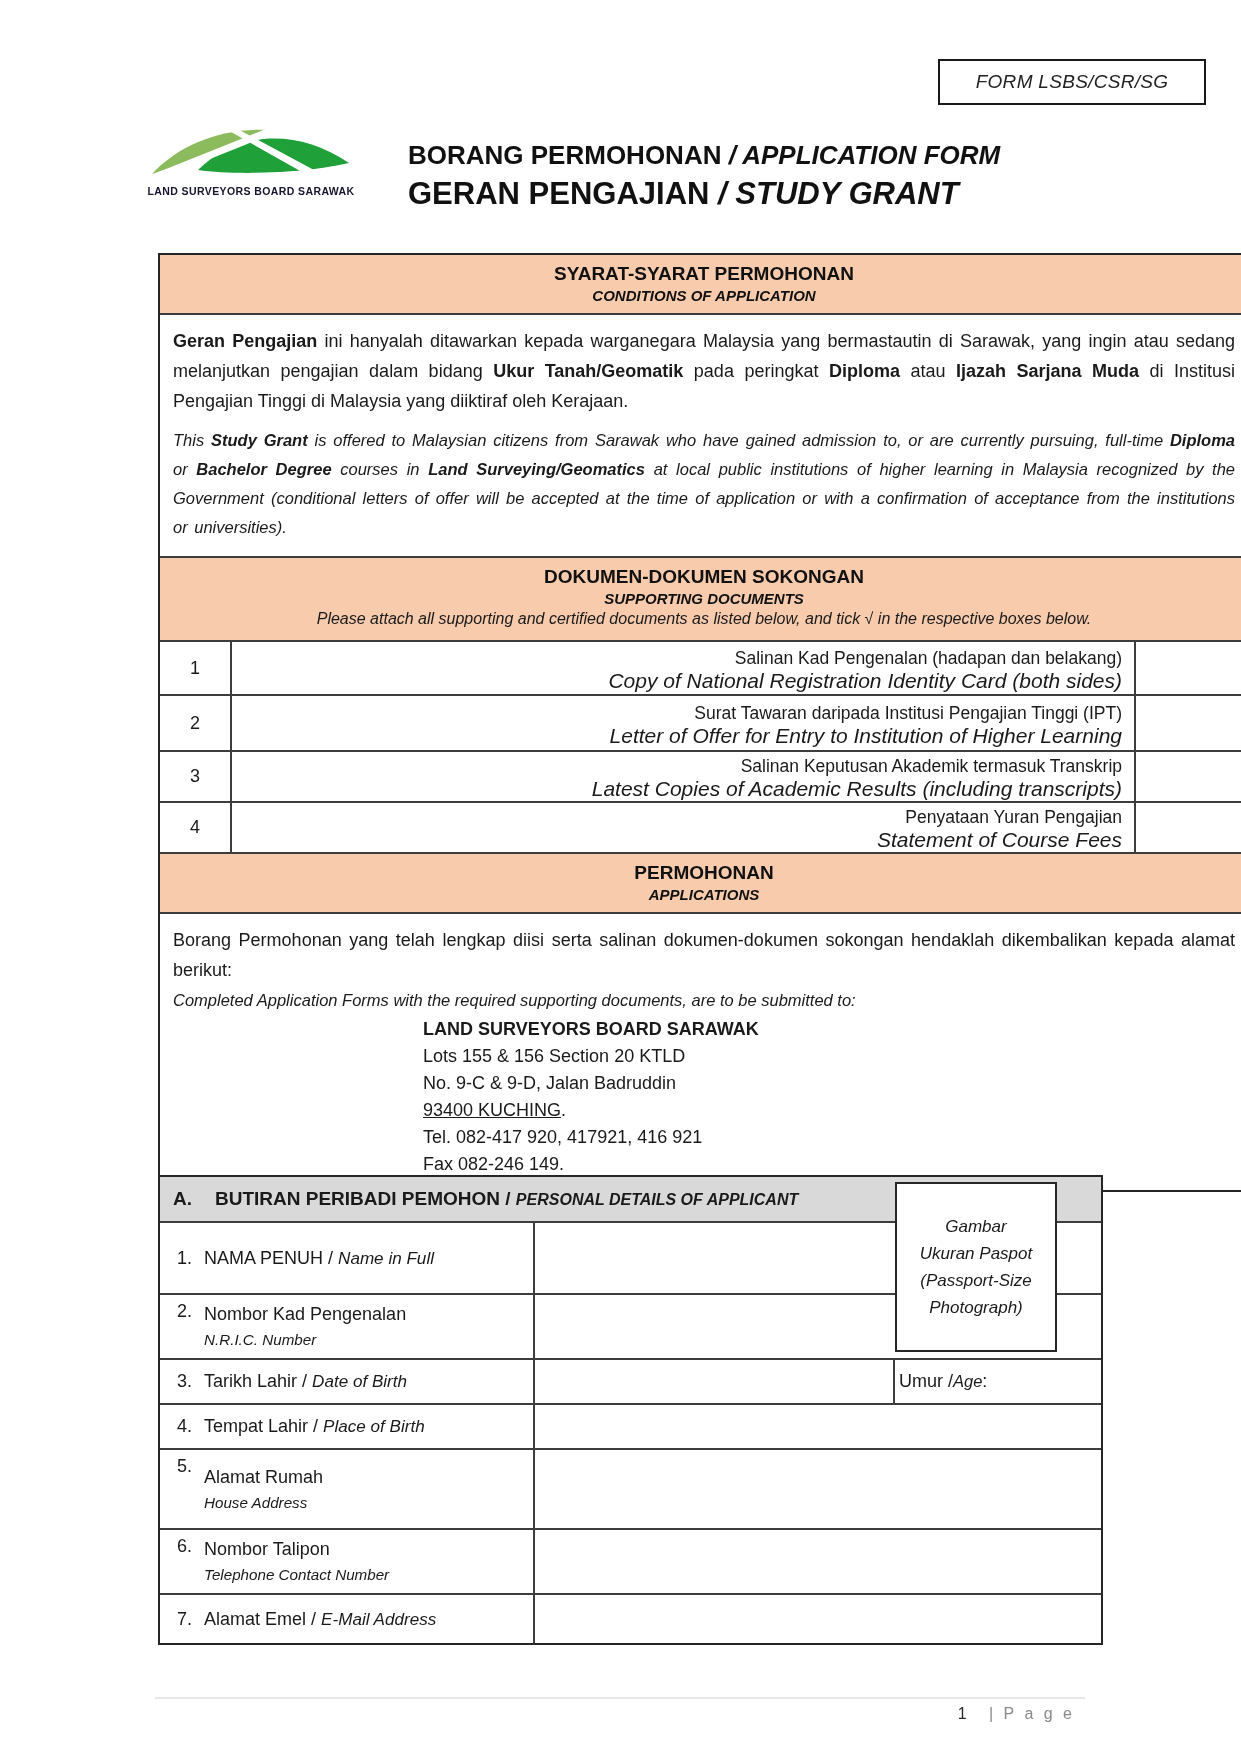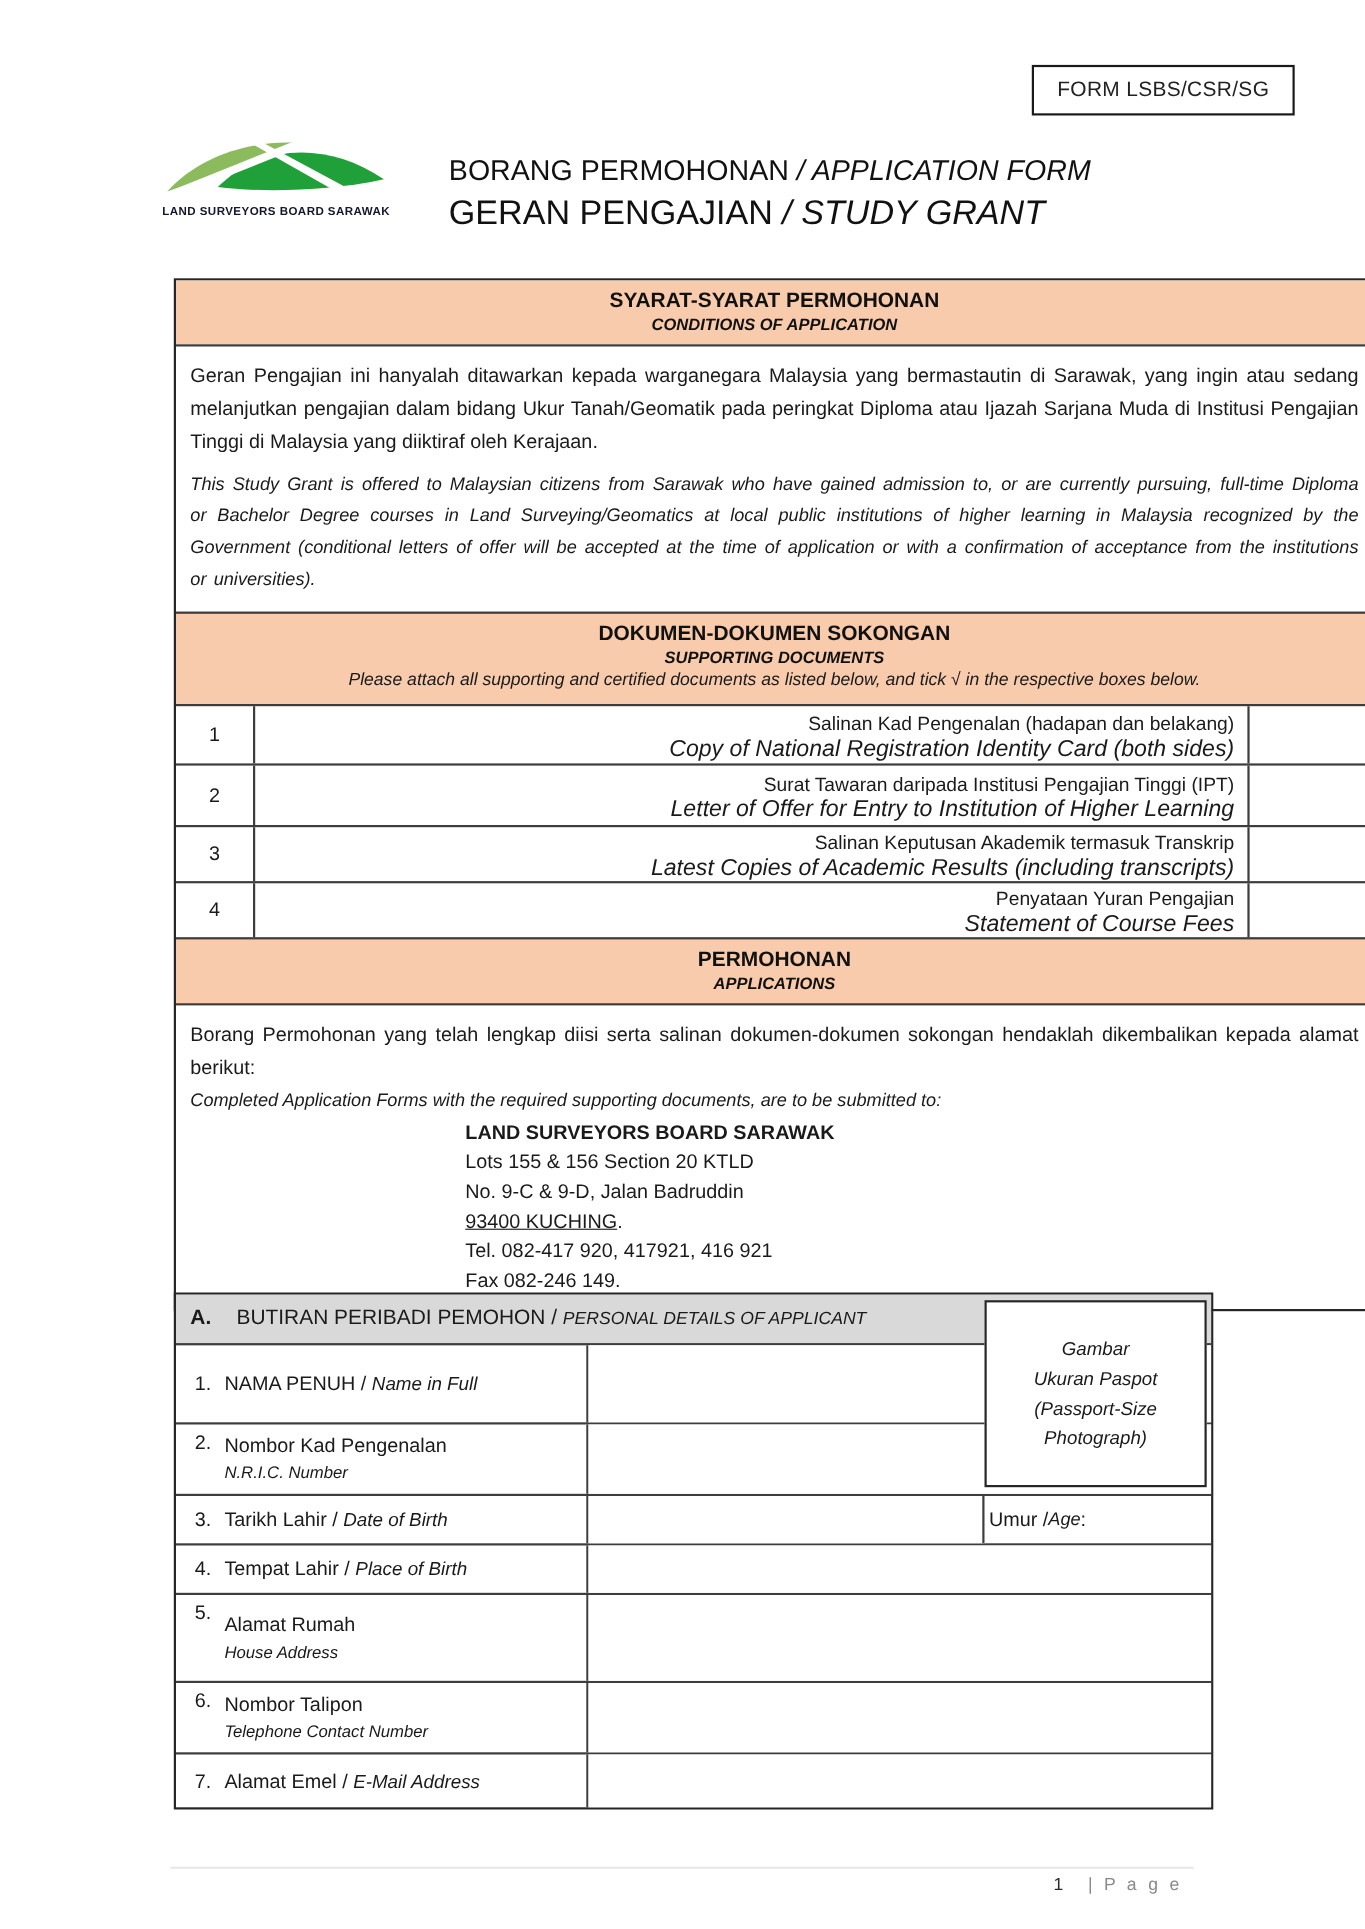--- a/index.html
+++ b/index.html
@@ -9,29 +9,29 @@
     --logo-dark:#1FA038;
     --line:#3d3d3d;
     --line-dark:#262626;
   }
   *{margin:0;padding:0;box-sizing:border-box;}
   html,body{background:#fff;}
   .page{
     position:relative;width:1241px;height:1754px;background:#fff;overflow:hidden;
     font-family:"Liberation Sans","DejaVu Sans",sans-serif;color:#1a1a1a;
   }
-  .b{font-weight:normal;}
+  .b{font-weight:bold;}
   .i{font-style:italic;}
   .u{text-decoration:underline;}
 
   
   .form-code{
-    position:absolute;left:938px;top:59px;width:239px;height:46px;
+    position:absolute;left:938px;top:59px;width:268px;height:46px;
     border:2.5px solid #1a1a1a;display:flex;align-items:center;justify-content:center;
-    font-size:19px;letter-spacing:.3px;color:#222;
+    font-size:19px;letter-spacing:.3px;color:#222;font-style:italic;
   }
 
   
   .logo{position:absolute;left:146px;top:118px;width:210px;text-align:center;}
   .logo-caption{font-size:10.5px;font-weight:bold;letter-spacing:.4px;color:#15152e;margin-top:1px;white-space:nowrap;}
 
   
   .title-block{position:absolute;left:408px;top:138px;}
   .title-1{font-size:26px;font-weight:bold;line-height:35px;color:#111;}
   .title-2{font-size:31px;font-weight:bold;line-height:41px;color:#111;}
@@ -81,21 +81,21 @@
   .a-row.single .a-num{align-self:center;}
   .a-lbl{flex:1;}
   .a-lbl .l1{font-size:18px;line-height:26px;}
   .a-lbl .l2{font-size:16px;line-height:25px;}
   .a-lbl .i{font-size:.95em;}
   .a-cell-value{flex:1;background:#fff;}
   .a-cell-value.w360{width:360px;flex:none;border-right:2px solid var(--line);}
   .a-cell-age{flex:1;display:flex;align-items:center;padding-left:4px;font-size:18px;}
   .a-cell-age .i{font-size:16.5px;}
   .photo-box{
-    position:absolute;left:735px;top:5px;width:202px;height:170px;background:#fff;
+    position:absolute;left:735px;top:5px;width:162px;height:170px;background:#fff;
     border:2px solid var(--line-dark);display:flex;align-items:center;justify-content:center;
   }
   .photo-text{font-style:italic;font-size:17px;line-height:27px;text-align:center;color:#1a1a1a;}
 
   
   .footer-line{position:absolute;left:155px;top:1697px;width:930px;height:2px;background:#e8e8e8;}
   .footer{position:absolute;top:1705px;right:166px;font-size:16px;}
   .footer .fn{color:#2b2b2b;letter-spacing:2px;}
   .footer .fl{color:#8a8a8a;letter-spacing:3px;margin-left:16px;}
 </style>

